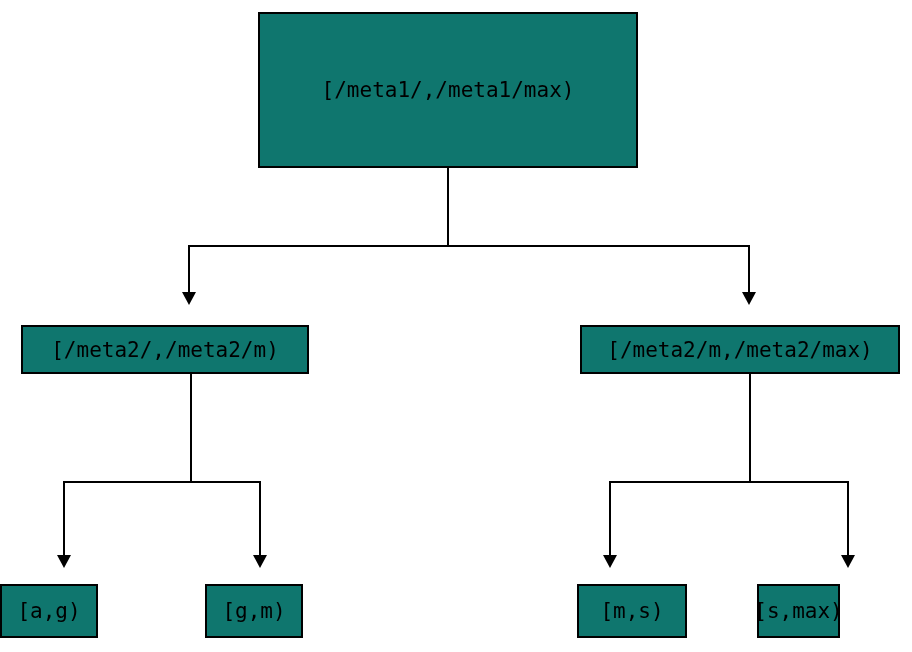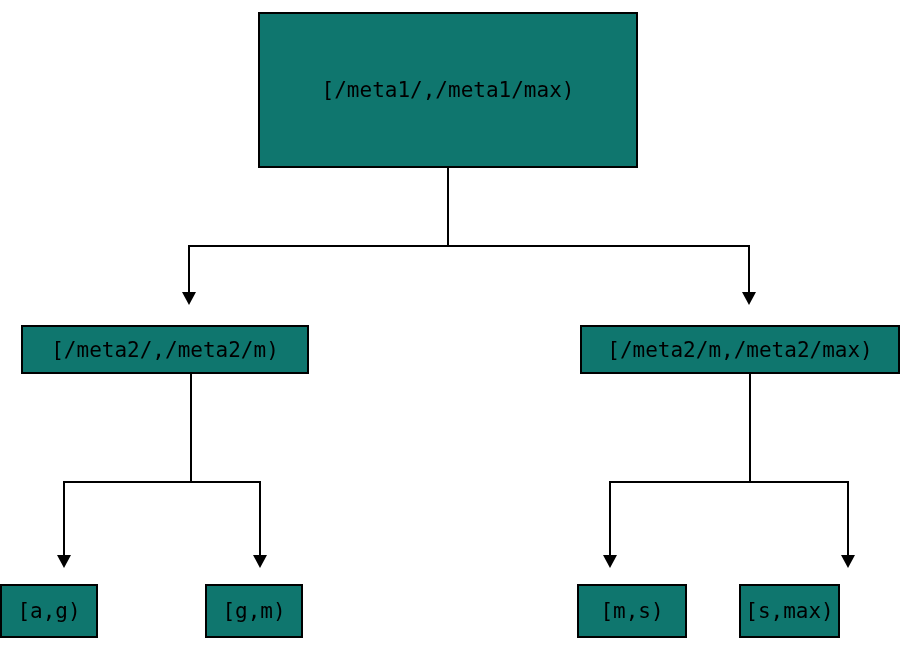--- a/index.html
+++ b/index.html
@@ -51,21 +51,21 @@
     text-align: center;
   }
   .node-leaf {
     top: 584px;
     height: 54px;
     font-size: 21px;
   }
   .leaf-1 { left: 0;  width: 98px; }
   .leaf-2 { left: 205px; width: 98px; justify-content: center; }
   .leaf-3 { left: 553px; width: 110px; margin-left: 24px; }
-  .leaf-4 { left: 739px; width: 101px; }
+  .leaf-4 { left: 757px; width: 83px; }
 
   .edge {
     position: absolute;
     background: #000000;
   }
   .edge-v { width: 2px; }
   .edge-h { height: 2px; }
 
   .arrow {
     position: absolute;

